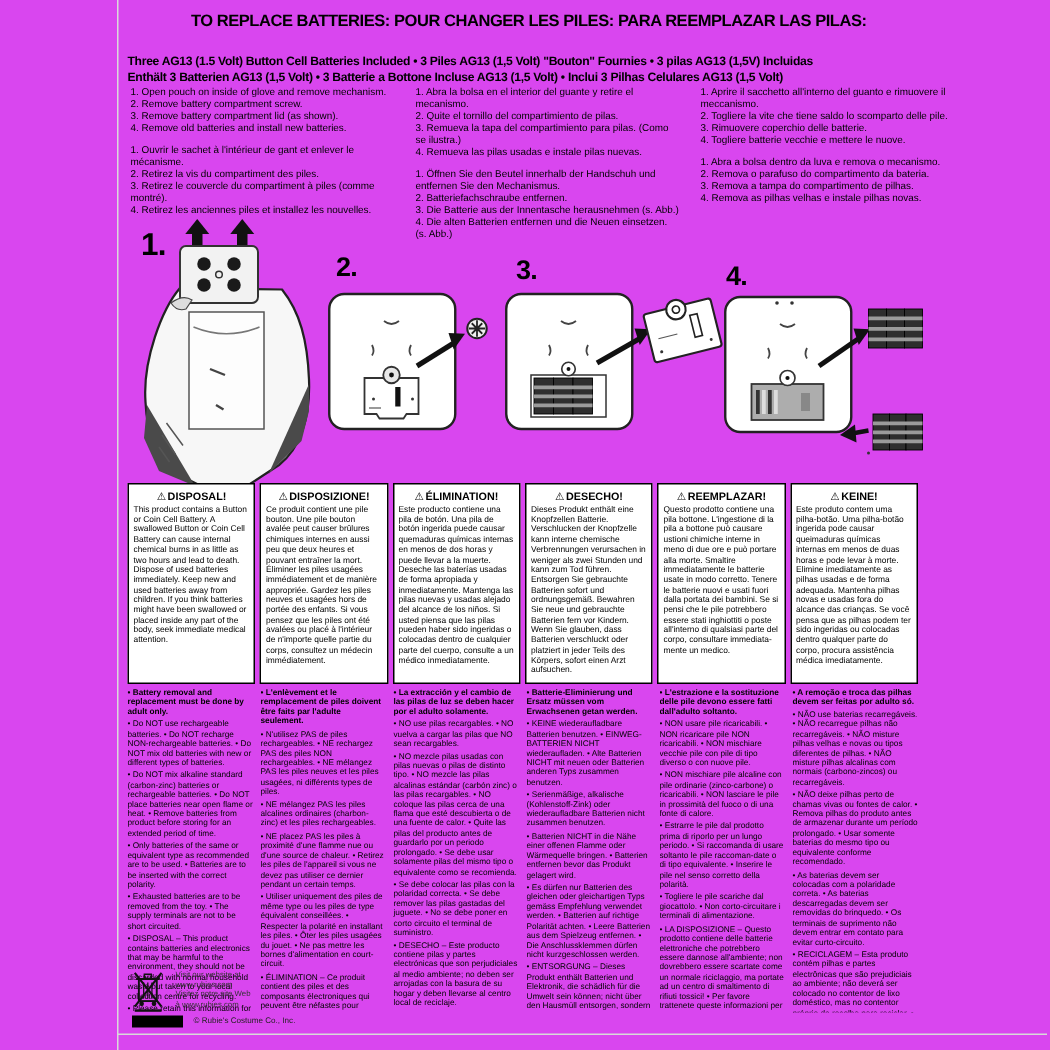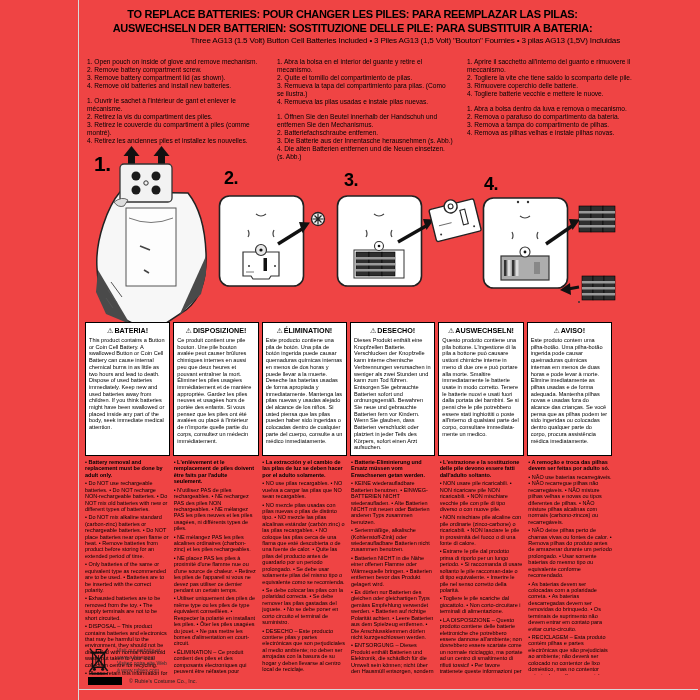--- a/index.html
+++ b/index.html
@@ -1,24 +1,24 @@
 <!DOCTYPE html>
 <html><head>
 <meta charset="utf-8">
 <style>
   * { margin:0; padding:0; box-sizing:border-box; }
   html,body { width:700px; height:700px; background:#fff; font-family:"Liberation Sans", sans-serif; color:#000; }
-  .sheet { position:relative; width:700px; height:700px; overflow:hidden; background:#ef4444; }
+  .sheet { position:relative; width:700px; height:700px; overflow:hidden; background:#d946ef; }
   .edge-left { position:absolute; left:78px; top:0; bottom:0; width:1px; background:#d9d9d9; }
   .edge-bottom { position:absolute; left:78px; right:2px; top:689px; height:1px; background:#d9d9d9; }
 
   .title { position:absolute; left:85px; top:8px; width:535px; text-align:center;
            font-weight:bold; font-size:11px; line-height:1.25; letter-spacing:-0.3px; }
-  .subtitle { position:absolute; left:85px; top:36px; width:535px; text-align:right;
-           font-weight:normal; font-size:8.1px; line-height:1.3; letter-spacing:-0.2px; }
+  .subtitle { position:absolute; left:85px; top:36px; width:535px; text-align:left;
+           font-weight:bold; font-size:8.1px; line-height:1.3; letter-spacing:-0.2px; }
 
   .steps { position:absolute; left:87px; top:58px; width:556px; display:grid;
            grid-template-columns:repeat(3, 1fr); column-gap:14px;
            font-size:6.6px; line-height:1.22; }
   .lang-block { margin-bottom:7px; }
   .lang-block p { margin:0; }
 
   .fig { position:absolute; }
   .fig-label { position:absolute; font-weight:bold; letter-spacing:-0.5px; }
   #lbl1 { left:94px;  top:152px; font-size:21px; }
@@ -49,24 +49,24 @@
 </style>
 </head>
 <body>
 
 <div class="sheet">
   <div class="edge-left"></div>
   <div class="edge-bottom"></div>
 
   <div class="title">
     <div>TO REPLACE BATTERIES: POUR CHANGER LES PILES: PARA REEMPLAZAR LAS PILAS:</div>
-    <div>AUSWECHSELN DER BATTERIEN: SOSTITUZIONE DELLE PILE: PARA SUBSTITUIR A BATERIA:</div>
   </div>
   <div class="subtitle">
     <div>Three AG13 (1.5 Volt) Button Cell Batteries Included • 3 Piles AG13 (1,5 Volt)  "Bouton" Fournies  • 3 pilas AG13 (1,5V) Incluidas</div>
+    <div>Enthält 3 Batterien AG13 (1,5 Volt) • 3 Batterie a Bottone Incluse AG13 (1,5 Volt) • Inclui 3 Pilhas Celulares AG13 (1,5 Volt)</div>
   </div>
 
   <div class="steps">
     <div class="step-col">
       <div class="lang-block">
           <p class="step">1. Open pouch on inside of glove and remove mechanism.</p>
           <p class="step">2. Remove battery compartment screw.</p>
           <p class="step">3. Remove battery compartment lid (as shown).</p>
           <p class="step">4. Remove old batteries and install new batteries.</p>
         </div>
@@ -228,41 +228,41 @@
       <rect x="122" y="86" width="11" height="24" fill="#2e2e2e" stroke="#000" stroke-width="0.6"></rect>
       <rect x="100" y="91" width="33" height="2.5" fill="#9a9a9a"></rect>
       <rect x="100" y="97" width="33" height="2.5" fill="#9a9a9a"></rect>
       <rect x="100" y="103" width="33" height="2.5" fill="#9a9a9a"></rect>
       <circle cx="97" cy="112" r="1" fill="#333"></circle>
     </g>
   </svg>
 
   <div class="warnings">
       <div class="warning-box">
-      <div class="warning-title"><span class="tri">⚠</span><span>BATERIA!</span></div>
+      <div class="warning-title"><span class="tri">⚠</span><span>DISPOSAL!</span></div>
       <div class="warning-text">This product contains a Button or Coin Cell Battery. A swallowed Button or Coin Cell Battery can cause internal chemical burns in as little as two hours and lead to death. Dispose of used batteries immediately. Keep new and used batteries away from children. If you think batteries might have been swallowed or placed inside any part of the body, seek immediate medical attention.</div>
     </div>
       <div class="warning-box">
       <div class="warning-title"><span class="tri">⚠</span><span>DISPOSIZIONE!</span></div>
       <div class="warning-text">Ce produit contient une pile bouton. Une pile bouton avalée peut causer brûlures chimiques internes en aussi peu que deux heures et pouvant entraîner la mort. Éliminer les piles usagées immédiatement et de manière appropriée. Gardez les piles neuves et usagées hors de portée des enfants. Si vous pensez que les piles ont été avalées ou placé à l'intérieur de n'importe quelle partie du corps, consultez un médecin immédiatement.</div>
     </div>
       <div class="warning-box">
       <div class="warning-title"><span class="tri">⚠</span><span>ÉLIMINATION!</span></div>
       <div class="warning-text">Este producto contiene una pila de botón. Una pila de botón ingerida puede causar quemaduras químicas internas en menos de dos horas y puede llevar a la muerte. Deseche las baterías usadas de forma apropiada y inmediatamente. Mantenga las pilas nuevas y usadas alejado del alcance de los niños. Si usted piensa que las pilas pueden haber sido ingeridas o colocadas dentro de cualquier parte del cuerpo, consulte a un médico inmediatamente.</div>
     </div>
       <div class="warning-box">
       <div class="warning-title"><span class="tri">⚠</span><span>DESECHO!</span></div>
       <div class="warning-text">Dieses Produkt enthält eine Knopfzellen Batterie. Verschlucken der Knopfzelle kann interne chemische Verbrennungen verursachen in weniger als zwei Stunden und kann zum Tod führen. Entsorgen Sie gebrauchte Batterien sofort und ordnungsgemäß. Bewahren Sie neue und gebrauchte Batterien fern vor Kindern. Wenn Sie glauben, dass Batterien verschluckt oder platziert in jeder Teils des Körpers, sofort einen Arzt aufsuchen.</div>
     </div>
       <div class="warning-box">
-      <div class="warning-title"><span class="tri">⚠</span><span>AUSWECHSELN!</span></div>
+      <div class="warning-title"><span class="tri">⚠</span><span>REEMPLAZAR!</span></div>
       <div class="warning-text">Questo prodotto contiene una pila bottone. L'ingestione di la pila a bottone può causare ustioni chimiche interne in meno di due ore e può portare alla morte. Smaltire immediatamente le batterie usate in modo corretto. Tenere le batterie nuovi e usati fuori dalla portata dei bambini. Se si pensi che le pile potrebbero essere stati inghiottiti o poste all'interno di qualsiasi parte del corpo, consultare immediata-mente un medico.</div>
     </div>
       <div class="warning-box">
-      <div class="warning-title"><span class="tri">⚠</span><span>AVISO!</span></div>
+      <div class="warning-title"><span class="tri">⚠</span><span>KEINE!</span></div>
       <div class="warning-text">Este produto contem uma pilha-botão. Uma pilha-botão ingerida pode causar queimaduras químicas internas em menos de duas horas e pode levar à morte. Elimine imediatamente as pilhas usadas e de forma adequada. Mantenha pilhas novas e usadas fora do alcance das crianças. Se você pensa que as pilhas podem ter sido ingeridas ou colocadas dentro qualquer parte do corpo, procura assistência médica imediatamente.</div>
     </div>
     </div>
 
   <div class="notes">
     <div class="notes-col">
         <p>• Battery removal and replacement must be done by adult only.</p>
         <p>• Do NOT use rechargeable batteries. • Do NOT recharge NON-rechargeable batteries. • Do NOT mix old batteries with new or different types of batteries.</p>
         <p>• Do NOT mix alkaline standard (carbon-zinc) batteries or rechargeable batteries. • Do NOT place batteries near open flame or heat. • Remove batteries from product before storing for an extended period of time.</p>
         <p>• Only batteries of the same or equivalent type as recommended are to be used. • Batteries are to be inserted with the correct polarity.</p>

